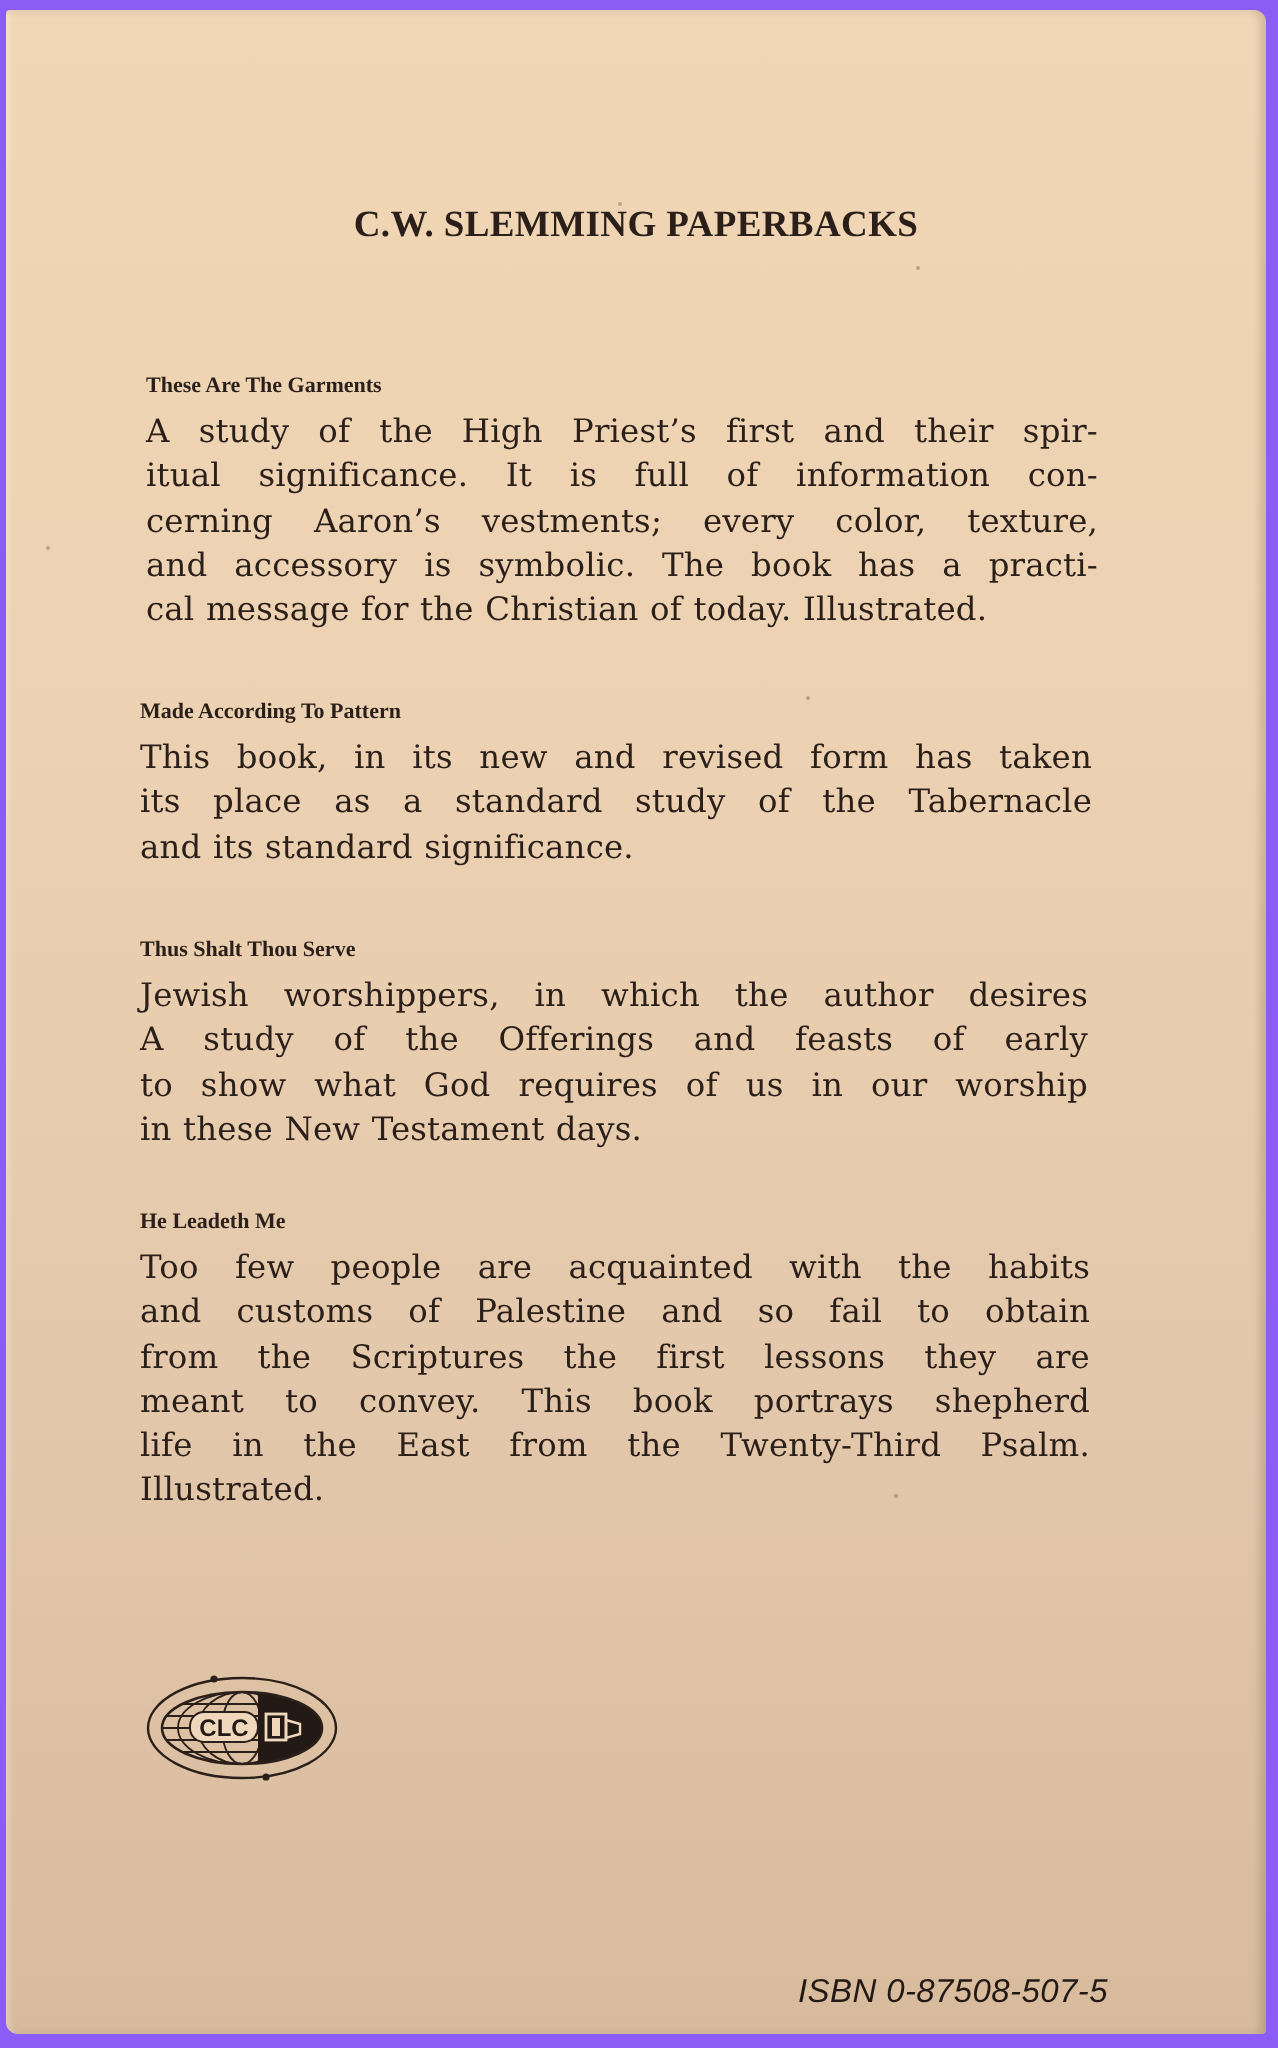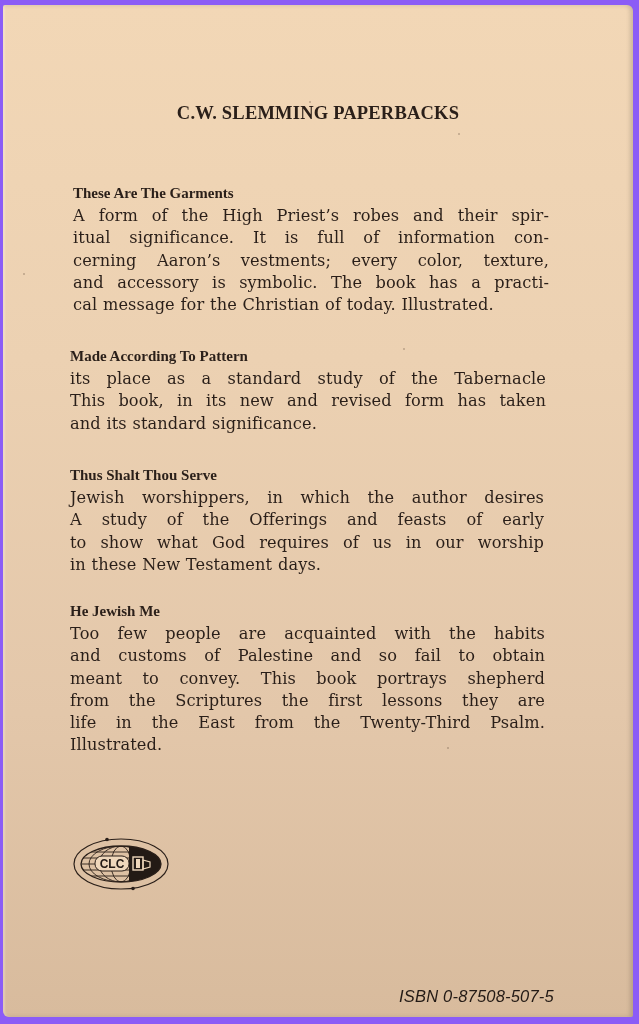--- a/index.html
+++ b/index.html
@@ -38,21 +38,21 @@
     .entry {
       position: absolute;
       left: 66px;
       width: 482px;
       font-family: "DejaVu Serif", "Liberation Serif", serif;
       color: #2a1f19;
     }
     .entry-title {
       font-family: "Liberation Serif", "DejaVu Serif", serif;
       font-weight: bold;
-      font-size: 15px;
+      font-size: 11px;
       line-height: 22px;
       margin-bottom: 1px;
     }
     .entry-desc {
       font-size: 16.2px;
       line-height: 22.3px;
       text-align: justify;
       letter-spacing: 0.1px;
       word-spacing: 0.5px;
     }
@@ -116,54 +116,54 @@
 <body>
 
 <div class="frame">
   <div class="cover">
 
     <div class="title">C.W. SLEMMING PAPERBACKS</div>
 
     <div class="entry" id="entry-0">
       <div class="entry-title">These Are The Garments</div>
       <div class="entry-desc">
-        <span>A form of the High Priest’s robes and their spir-</span>
+        <span>A study of the High Priest’s first and their spir-</span>
         <span>itual significance. It is full of information con-</span>
         <span>cerning Aaron’s vestments; every color, texture,</span>
         <span>and accessory is symbolic. The book has a practi-</span>
         <span class="last">cal message for the Christian of today. Illustrated.</span>
       </div>
     </div>
 
     <div class="entry" id="entry-1">
       <div class="entry-title">Made According To Pattern</div>
       <div class="entry-desc">
+        <span>This book, in its new and revised form has taken</span>
         <span>its place as a standard study of the Tabernacle</span>
-        <span>This book, in its new and revised form has taken</span>
         <span class="last">and its standard significance.</span>
       </div>
     </div>
 
     <div class="entry" id="entry-2">
       <div class="entry-title">Thus Shalt Thou Serve</div>
       <div class="entry-desc">
         <span>Jewish worshippers, in which the author desires</span>
         <span>A study of the Offerings and feasts of early</span>
         <span>to show what God requires of us in our worship</span>
         <span class="last">in these New Testament days.</span>
       </div>
     </div>
 
     <div class="entry" id="entry-3">
-      <div class="entry-title">He Jewish Me</div>
+      <div class="entry-title">He Leadeth Me</div>
       <div class="entry-desc">
         <span>Too few people are acquainted with the habits</span>
         <span>and customs of Palestine and so fail to obtain</span>
+        <span>from the Scriptures the first lessons they are</span>
         <span>meant to convey. This book portrays shepherd</span>
-        <span>from the Scriptures the first lessons they are</span>
         <span>life in the East from the Twenty-Third Psalm.</span>
         <span class="last">Illustrated.</span>
       </div>
     </div>
 
     <div class="publisher">
       <div class="logo">
         <svg width="100" height="58" viewBox="0 0 100 58">
 
           <ellipse cx="50" cy="29" rx="47" ry="25" fill="none" stroke="#2a1f19" stroke-width="1.2"></ellipse>

